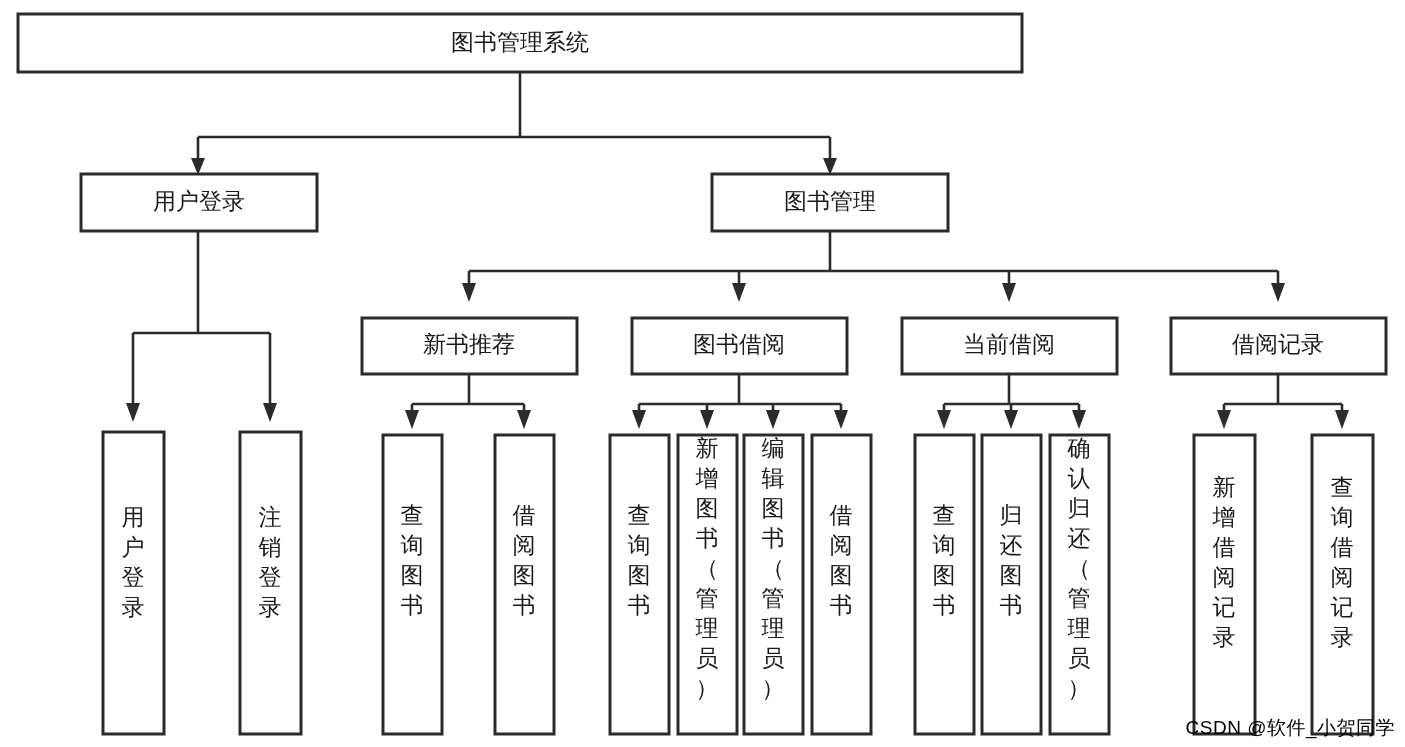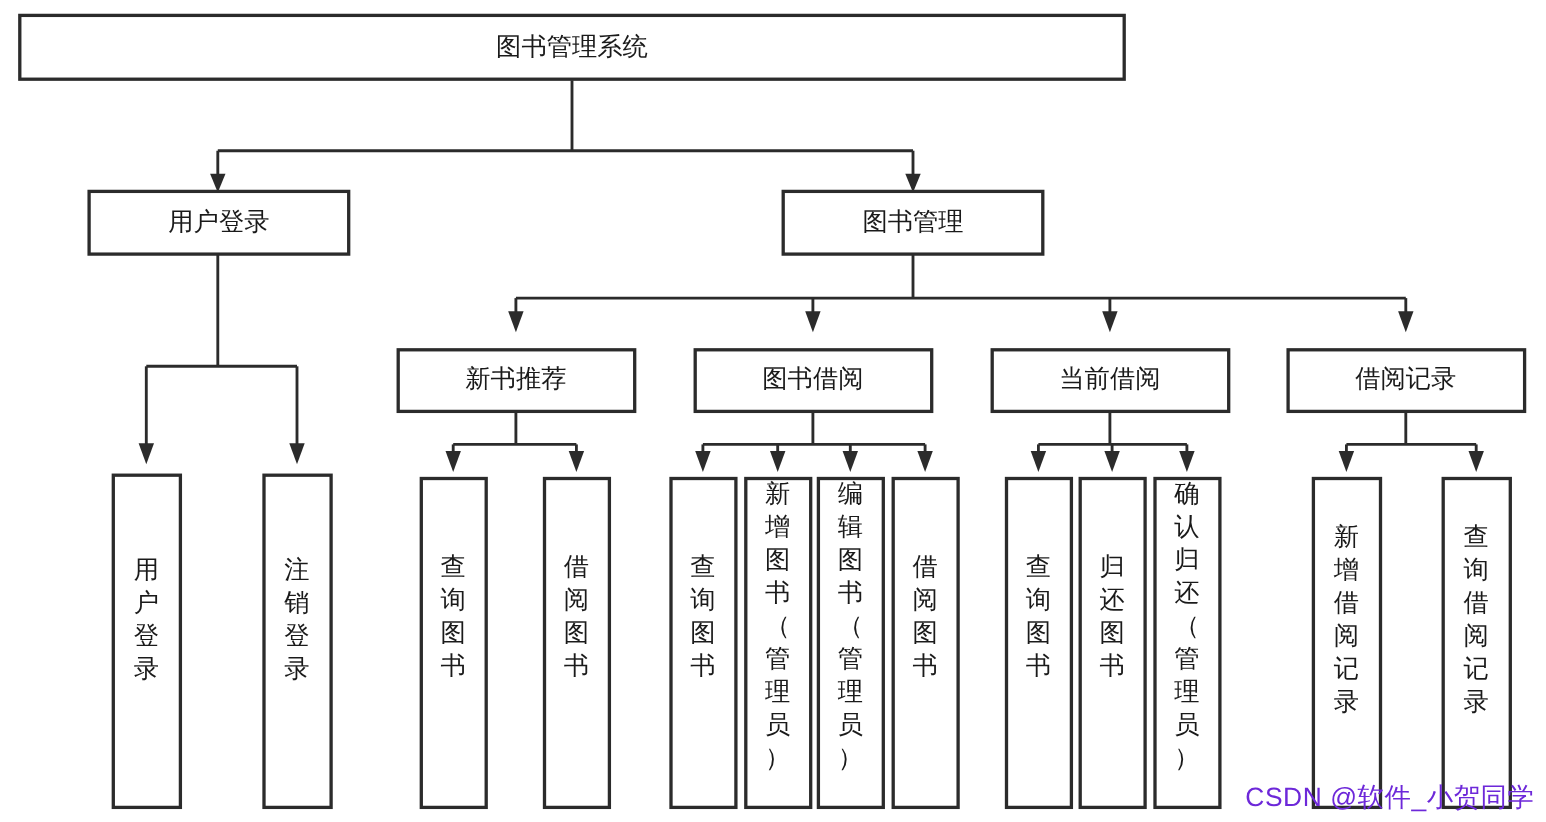--- a/index.html
+++ b/index.html
@@ -48,22 +48,22 @@
     font-family: "Liberation Sans", "DejaVu Sans", sans-serif;
     font-size: 23px;
     fill: #1a1a1a;
     text-anchor: middle;
   }
   .watermark {
     position: absolute;
     right: 10px;
     bottom: 6px;
     font-family: "Liberation Sans", "DejaVu Sans", sans-serif;
-    font-size: 24px;
-    color: #6d28d9;
+    font-size: 19px;
+    color: #000000;
     letter-spacing: 0.5px;
     white-space: nowrap;
     user-select: none;
   }
 </style>
 </head>
 <body>
 
 <div id="page">
 

